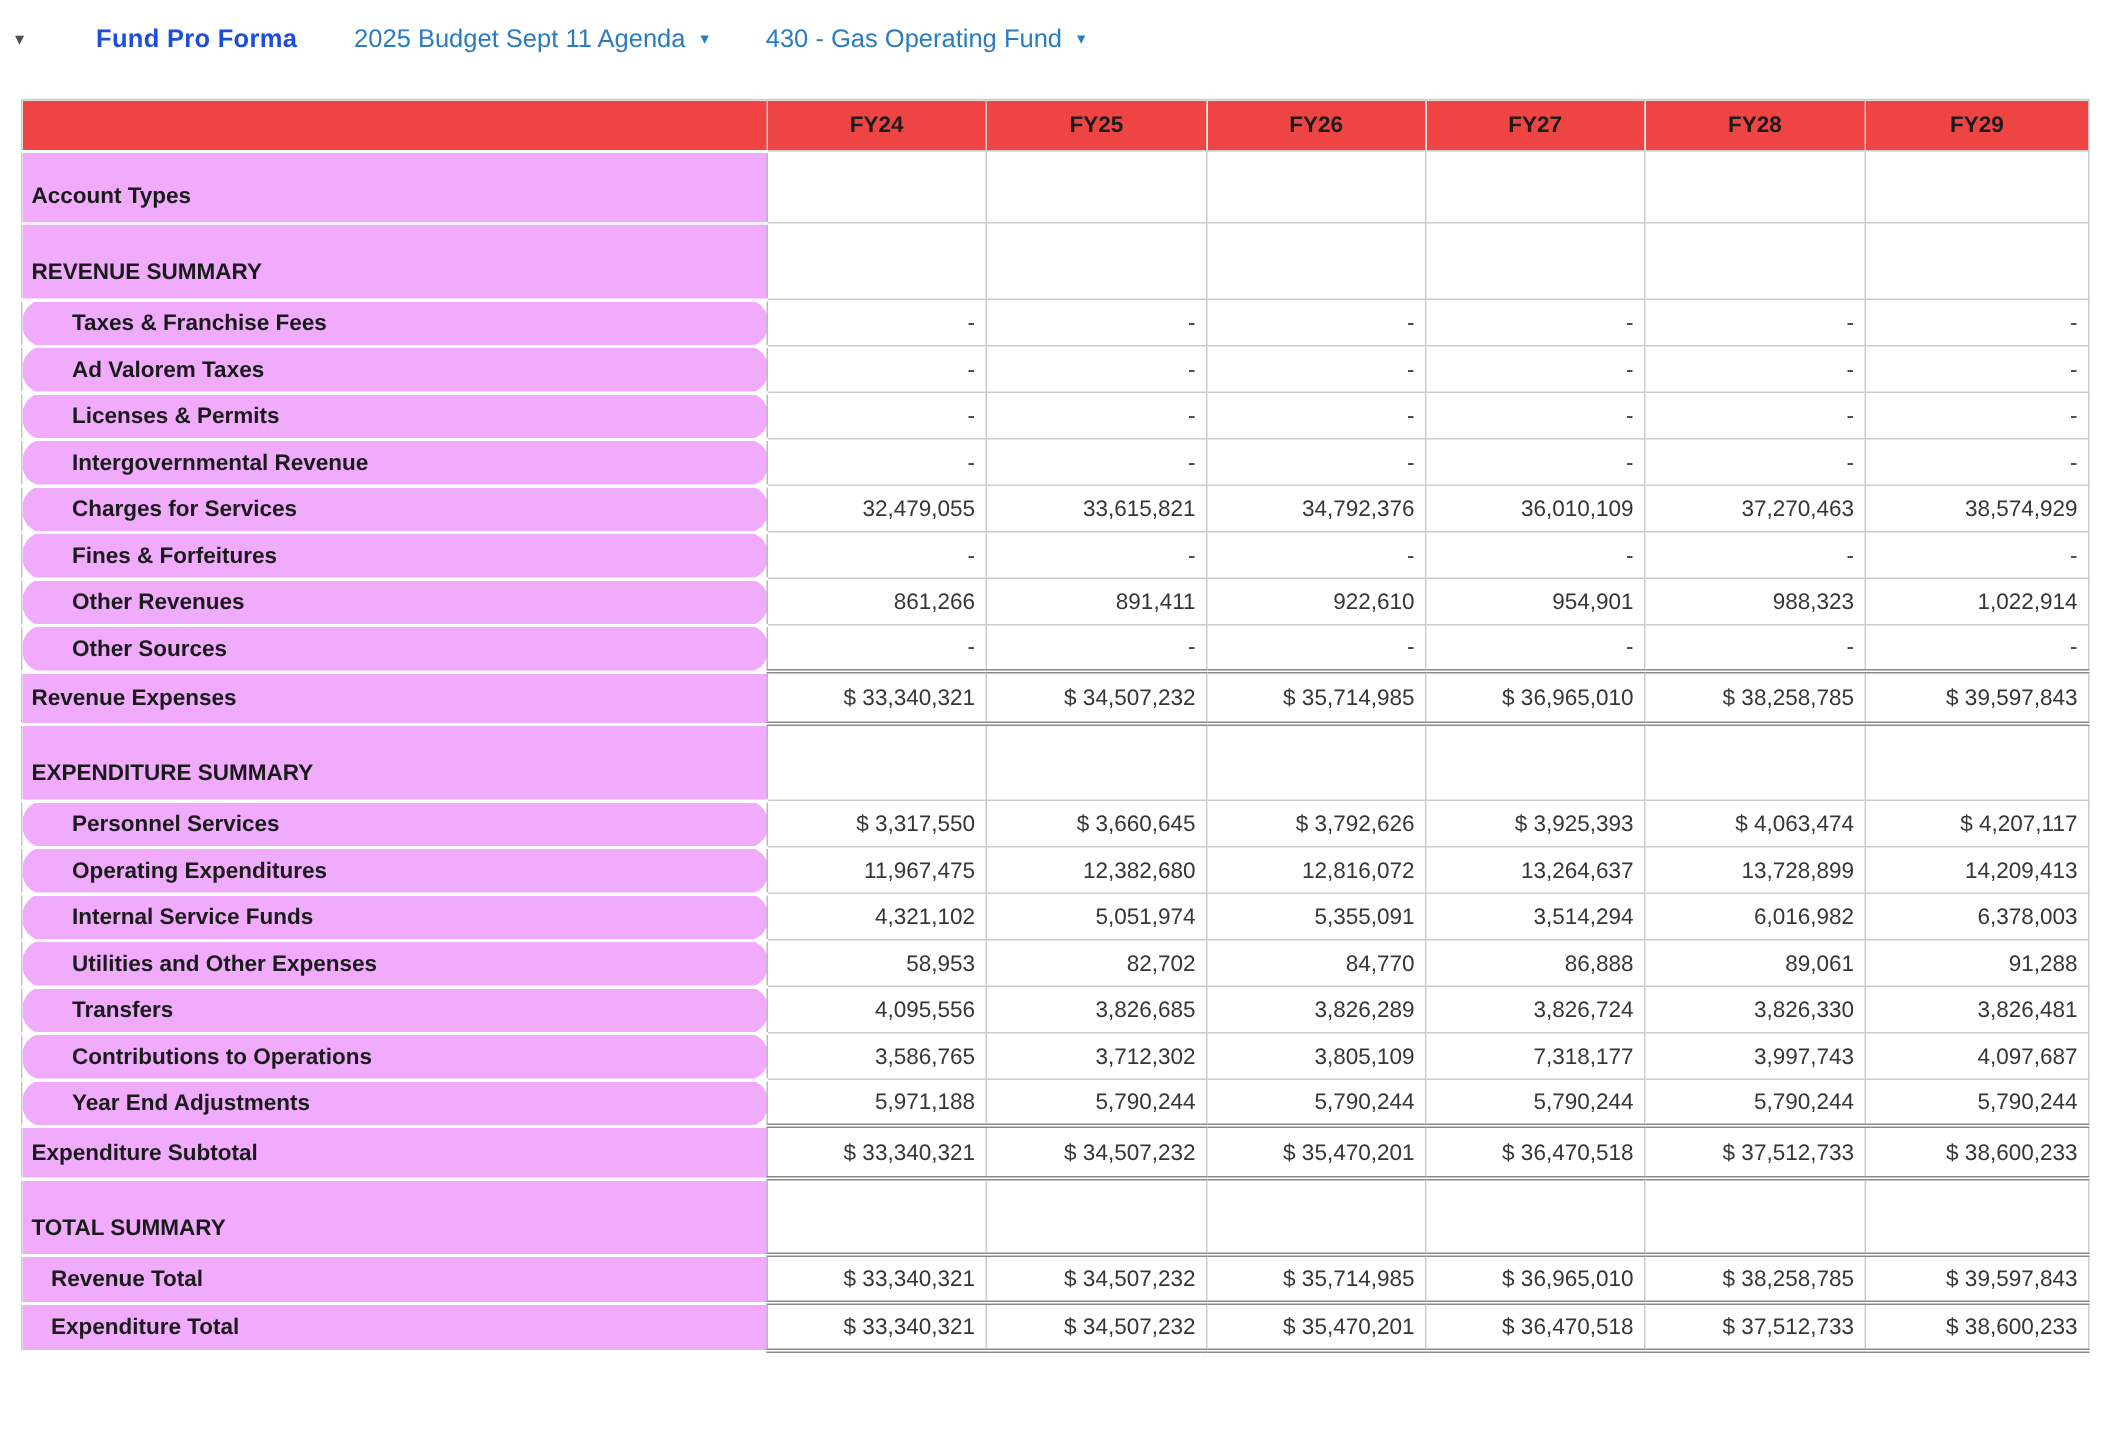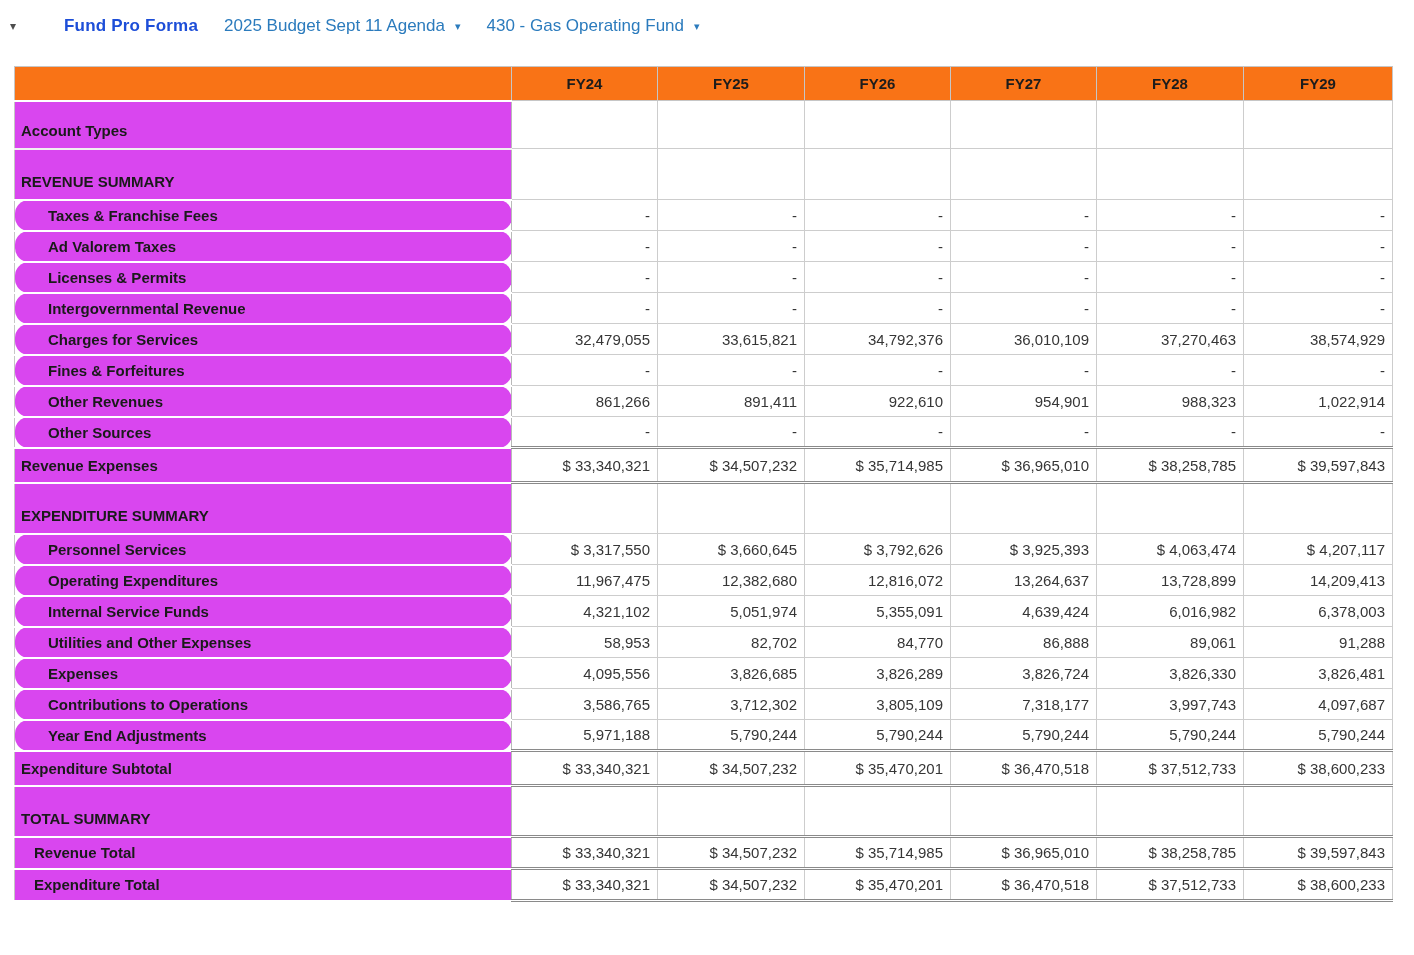--- a/index.html
+++ b/index.html
@@ -2,30 +2,30 @@
 <html><head>
 <meta charset="utf-8">
 <style>
   html,body{margin:0;padding:0;background:#fff;font-family:"Liberation Sans",sans-serif;}
   .page{width:1414px;height:955px;background:#fff;overflow:hidden;box-sizing:border-box;}
 
   
   .titlebar{display:flex;align-items:center;padding:13px 0 0 10px;height:26px;}
   .collapse-caret{color:#4d4d4d;font-size:12px;width:16px;cursor:pointer;line-height:1;}
   .report-title{font-size:17px;font-weight:bold;color:#1d4ed8;margin-left:38px;letter-spacing:0.2px;}
-  .dd{display:inline-flex;align-items:center;margin-left:26px;color:#2b7bbd;font-size:17px;cursor:pointer;}
+  .dd{display:inline-flex;align-items:center;margin-left:38px;color:#2b7bbd;font-size:17px;cursor:pointer;}
   .dd .dd-caret{font-size:11px;margin-left:10px;color:#2b7bbd;line-height:1;}
 
   
   table.pro-forma{border-collapse:collapse;table-layout:fixed;margin:27px 0 0 14px;border:1px solid #c4c4c4;}
   th,td{box-sizing:border-box;overflow:hidden;white-space:nowrap;}
   thead tr{height:34px;}
-  th{background:#f97316;border:1px solid #c6c6c6;font-size:15px;font-weight:bold;color:#1c1c1c;text-align:center;}
-
-  td.lbl{background:#d946ef;font-weight:bold;color:#1a1a1a;font-size:15px;
+  th{background:#ef4444;border:1px solid #c6c6c6;font-size:15px;font-weight:bold;color:#1c1c1c;text-align:center;}
+
+  td.lbl{background:#f0abfc;font-weight:bold;color:#1a1a1a;font-size:15px;
          padding:0 6px;border-top:2px solid #ffffff;border-bottom:2px solid #ffffff;
          border-left:1px solid #c6c6c6;border-right:1px solid #b9b9b9;}
   td.num{background:#ffffff;text-align:right;padding:0 7px;color:#363636;font-size:15px;
          border:1px solid #cdcdcd;}
 
   tr.detail{height:31px;}        tr.detail td.lbl{padding-left:33px;border-radius:14px;}
   tr.section{height:51px;}       tr.section-intro{height:48px;}
   tr.section td.lbl,tr.section-intro td.lbl{vertical-align:bottom;padding-bottom:9px;}
   tr.section-intro td.lbl{border-bottom-color:#f0f0f0;}
   tr.section-intro + tr.section td.lbl{border-top-color:#f0f0f0;}
@@ -203,35 +203,35 @@
           <td class="num">12,816,072</td>
           <td class="num">13,264,637</td>
           <td class="num">13,728,899</td>
           <td class="num">14,209,413</td>
         </tr>
         <tr class="detail">
           <td class="lbl">Internal Service Funds</td>
           <td class="num">4,321,102</td>
           <td class="num">5,051,974</td>
           <td class="num">5,355,091</td>
-          <td class="num">4,639,424</td>
+          <td class="num">3,514,294</td>
           <td class="num">6,016,982</td>
           <td class="num">6,378,003</td>
         </tr>
         <tr class="detail">
           <td class="lbl">Utilities and Other Expenses</td>
           <td class="num">58,953</td>
           <td class="num">82,702</td>
           <td class="num">84,770</td>
           <td class="num">86,888</td>
           <td class="num">89,061</td>
           <td class="num">91,288</td>
         </tr>
         <tr class="detail">
-          <td class="lbl">Expenses</td>
+          <td class="lbl">Transfers</td>
           <td class="num">4,095,556</td>
           <td class="num">3,826,685</td>
           <td class="num">3,826,289</td>
           <td class="num">3,826,724</td>
           <td class="num">3,826,330</td>
           <td class="num">3,826,481</td>
         </tr>
         <tr class="detail">
           <td class="lbl">Contributions to Operations</td>
           <td class="num">3,586,765</td>

